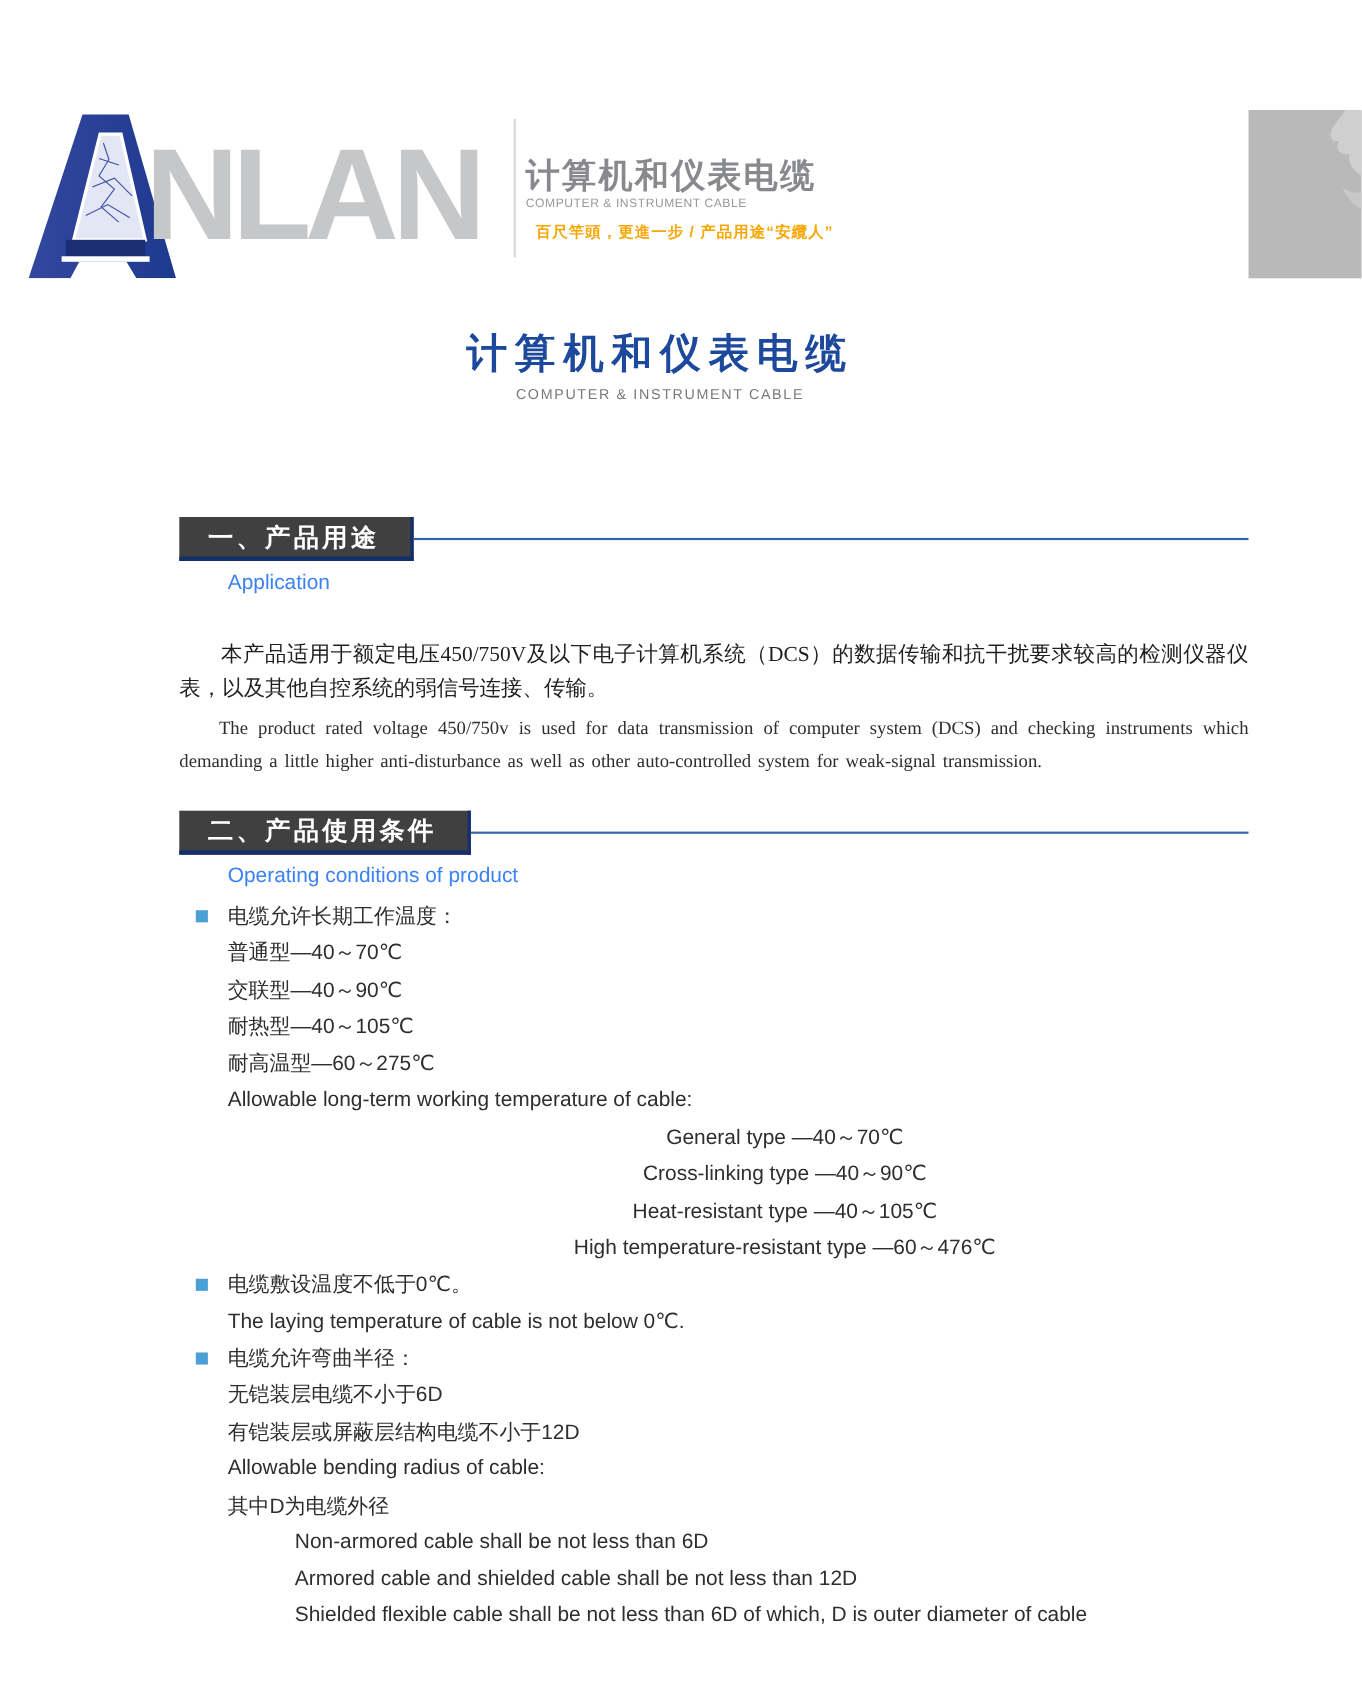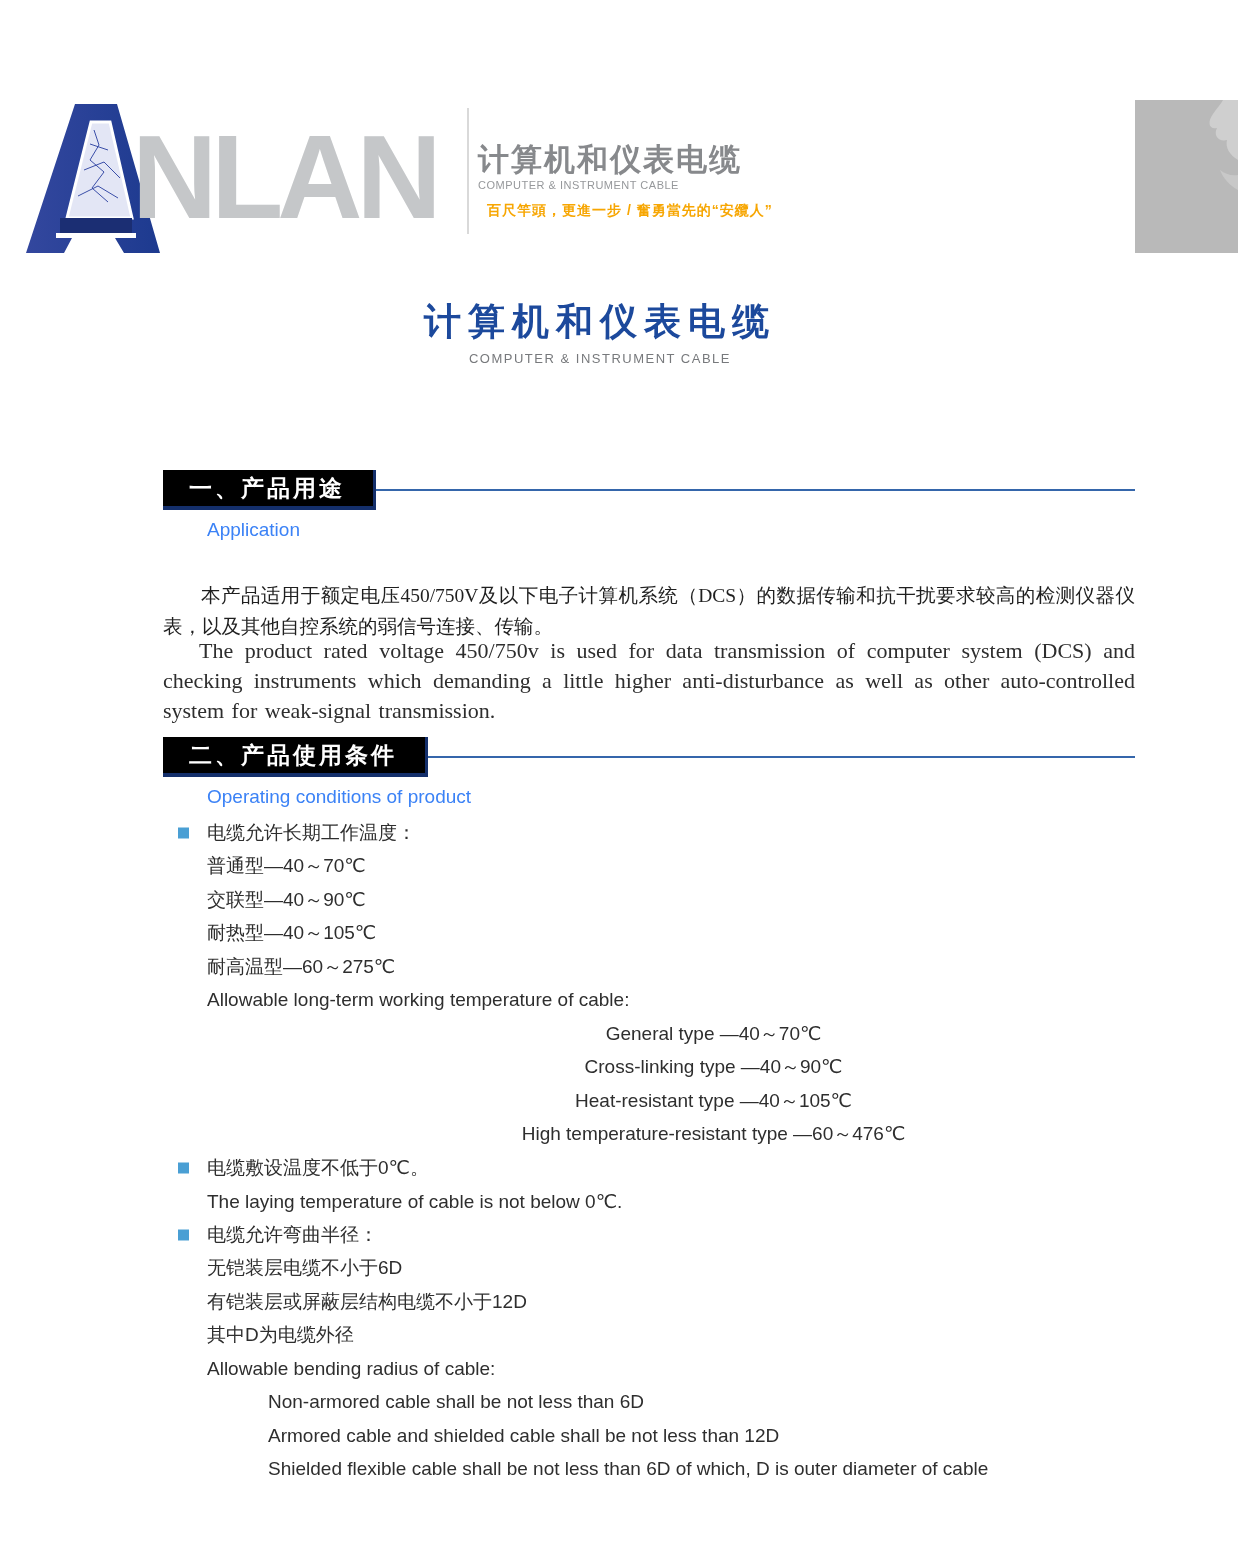--- a/index.html
+++ b/index.html
@@ -19,31 +19,31 @@
 
   
   .doc-title{position:absolute;top:300px;left:0;width:1200px;text-align:center;}
   .doc-title h1{margin:0;font-size:37px;font-weight:bold;color:#1c499c;letter-spacing:7px;line-height:1.2;}
   .doc-sub{font-size:13px;color:#77797c;letter-spacing:1.5px;margin-top:7px;}
 
   
   .sec{position:absolute;left:163px;right:103px;display:flex;align-items:center;}
   .sec1{top:470px;}
   .sec2{top:737px;}
-  .sec-box{background:#000000;border-right:3px solid #142f6b;border-bottom:4px solid #142f6b;color:#ffffff;font-size:23px;font-weight:bold;letter-spacing:3px;line-height:34px;padding:1px 28px 1px 26px;white-space:nowrap;}
+  .sec-box{background:#404040;border-right:3px solid #142f6b;border-bottom:4px solid #142f6b;color:#ffffff;font-size:23px;font-weight:bold;letter-spacing:3px;line-height:34px;padding:1px 28px 1px 26px;white-space:nowrap;}
   .sec-line{flex:1;height:2px;background:#3566ab;}
 
   .subheading{position:absolute;left:207px;font-size:19px;color:#3b82f6;}
   .sub1{top:519px;}
   .sub2{top:786px;}
 
   
   .para{position:absolute;left:163px;width:972px;text-align:justify;font-family:Liberation Serif, serif;}
   .para-cn{top:560px;font-size:19.5px;line-height:31px;color:#1f1f1f;text-indent:38px;}
-  .para-en{top:614px;font-size:22px;line-height:30px;color:#2e2e2e;text-indent:36px;word-spacing:2px;}
+  .para-en{top:630px;font-size:17px;line-height:30px;color:#2e2e2e;text-indent:36px;word-spacing:2px;}
 
   
   .list{position:absolute;top:816px;left:163px;width:972px;}
   .ln{position:relative;height:33.5px;display:flex;align-items:center;font-size:19px;color:#2e2e2e;}
   .lv1{padding-left:44px;}
   .lv2a{padding-left:129px;justify-content:center;}
   .lv2b{padding-left:105px;}
   .sq{position:absolute;left:15px;top:50%;transform:translateY(-50%);width:11px;height:11px;background:#4a9fd4;}
 </style>
 </head>
@@ -70,21 +70,21 @@
         </g>
         <rect x="40" y="118" width="72" height="15" fill="#1b2e73"></rect>
         <rect x="36" y="133" width="80" height="5" fill="#ffffff"></rect>
       </svg>
     </div>
     <span class="nlan">NLAN</span>
     <div class="brand-divider"></div>
     <div class="brand-text">
       <div class="brand-cn">计算机和仪表电缆</div>
       <div class="brand-en">COMPUTER &amp; INSTRUMENT CABLE</div>
-      <div class="brand-slogan">百尺竿頭，更進一步 / 奮勇當先的“安纜人”</div>
+      <div class="brand-slogan">百尺竿頭，更進一步 / 产品用途“安纜人”</div>
     </div>
     <div class="corner-art">
       <svg width="103" height="153" viewBox="0 0 103 153">
         <path d="M88,0 L103,0 L103,60 C95,55 90,48 92,40 C84,42 78,36 82,28 C74,30 72,22 78,14 C82,8 86,4 88,0 Z" fill="#cfcfcf"></path>
         <path d="M85,70 C90,74 96,76 103,75 L103,90 C95,86 88,78 85,70 Z" fill="#c8c8c8"></path>
       </svg>
     </div>
   </header>
 
   <div class="doc-title">
@@ -149,24 +149,24 @@
         <span class="sq"></span>
         <span>电缆允许弯曲半径：</span>
       </div>
     <div class="ln lv1">
         <span>无铠装层电缆不小于6D</span>
       </div>
     <div class="ln lv1">
         <span>有铠装层或屏蔽层结构电缆不小于12D</span>
       </div>
     <div class="ln lv1">
-        <span>其中D为电缆外径</span>
+        <span>Allowable bending radius of cable:</span>
       </div>
     <div class="ln lv1">
-        <span>Allowable bending radius of cable:</span>
+        <span>其中D为电缆外径</span>
       </div>
     <div class="ln lv2b">
         <span>Non-armored cable shall be not less than 6D</span>
       </div>
     <div class="ln lv2b">
         <span>Armored cable and shielded cable shall be not less than 12D</span>
       </div>
     <div class="ln lv2b">
         <span>Shielded flexible cable shall be not less than 6D of which, D is outer diameter of cable</span>
       </div>

